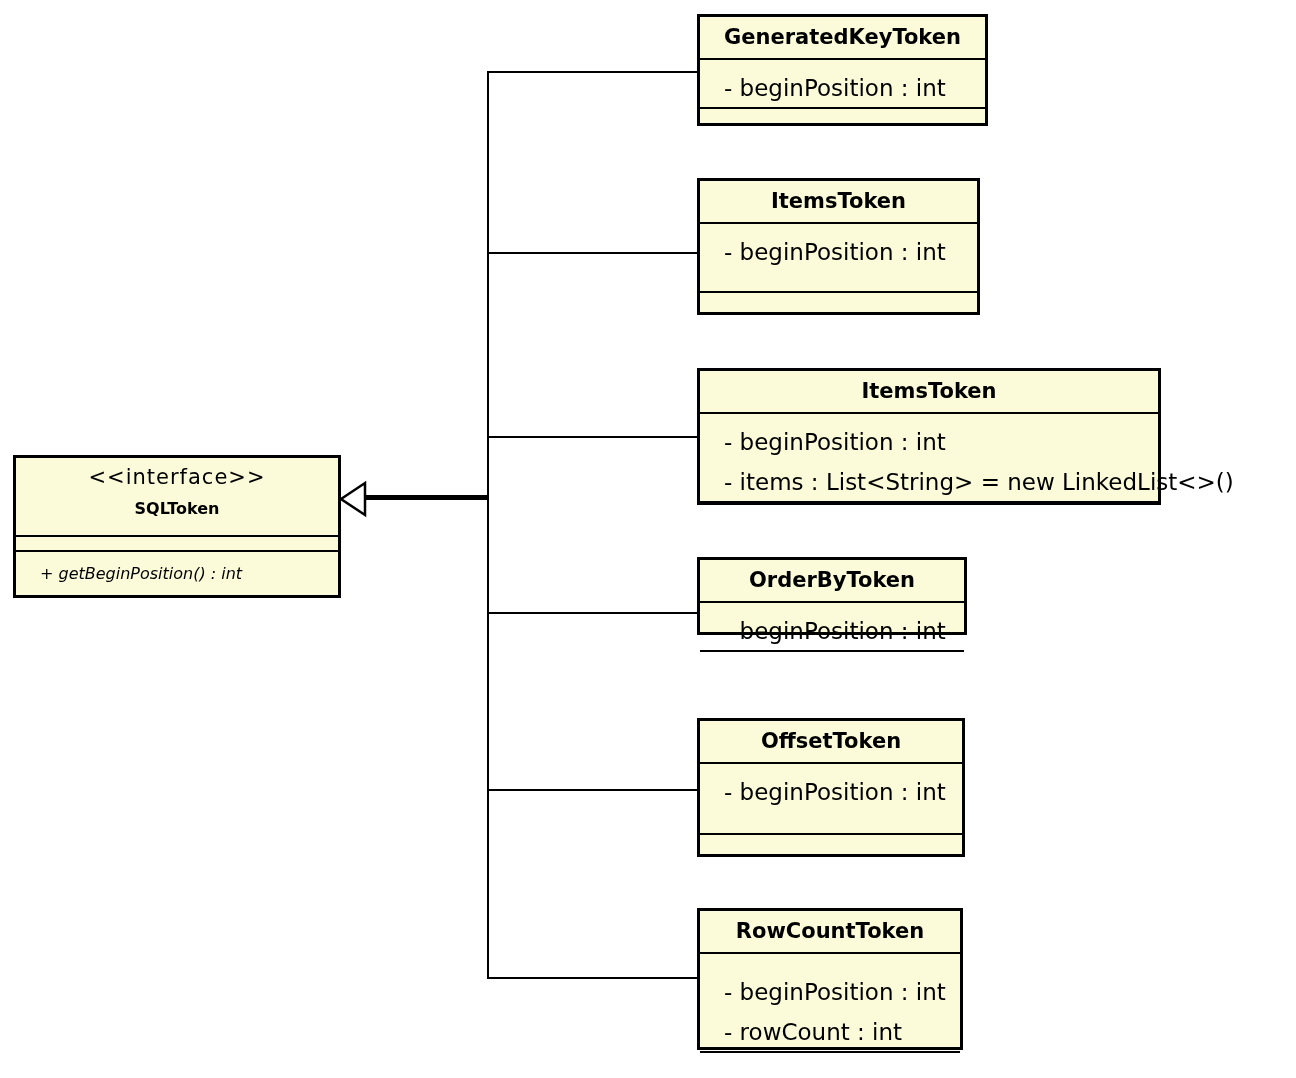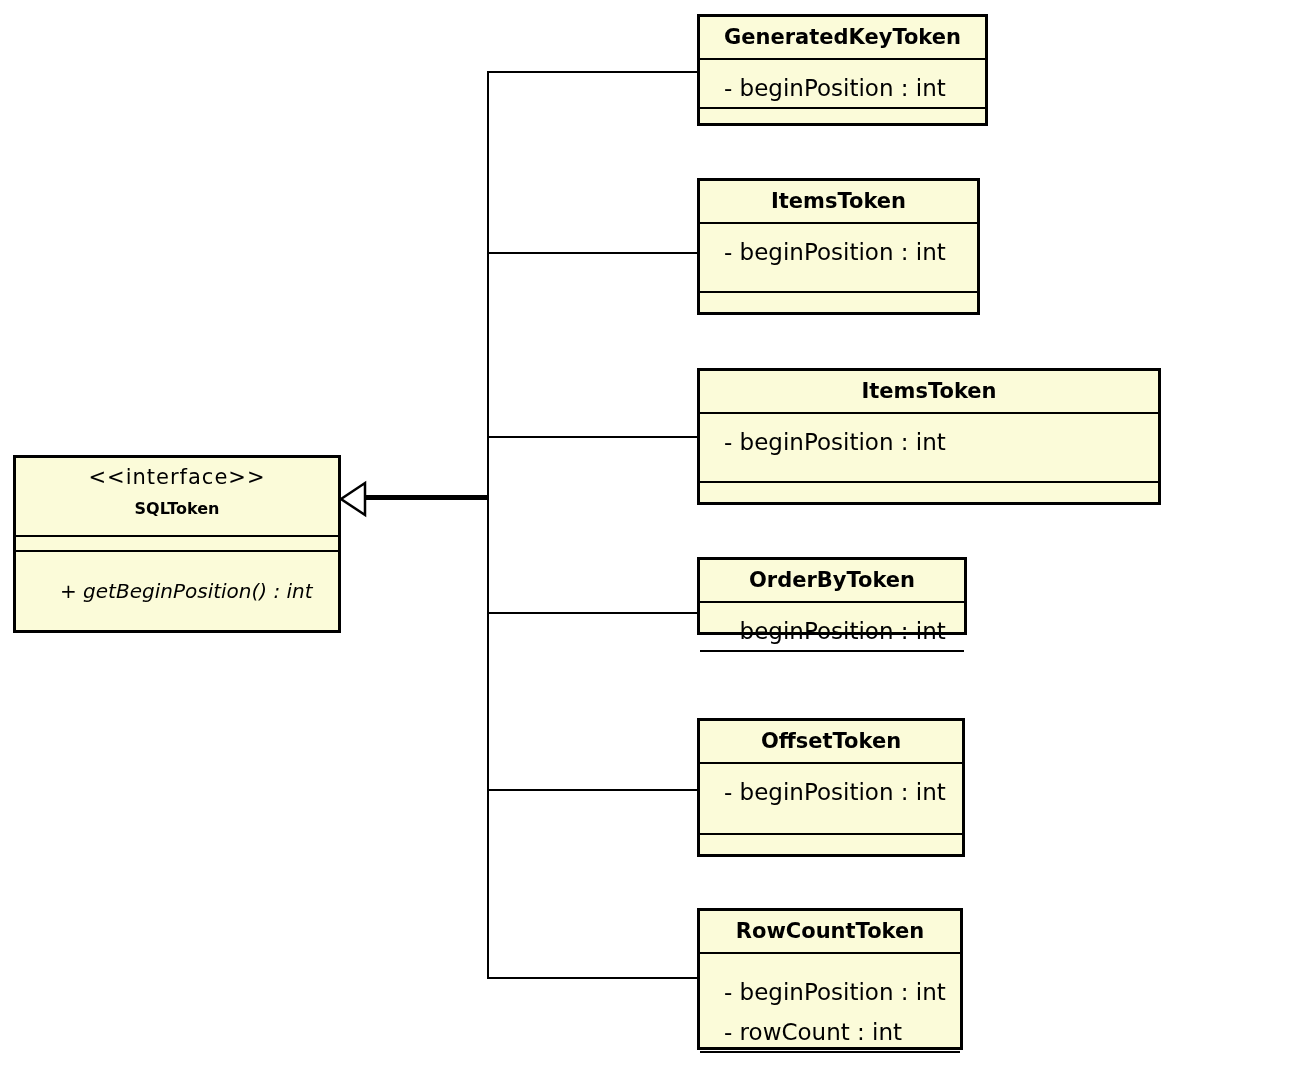--- a/index.html
+++ b/index.html
@@ -61,26 +61,26 @@
     height:13px;
     border-bottom:2px solid #000;
   }
   .iface .imethods{
     flex:1 1 auto;
     display:flex;
     align-items:center;
   }
   .method{
     font-style:italic;
-    font-size:20px;
-    padding-left:44px;
+    font-size:16px;
+    padding-left:24px;
     white-space:nowrap;
   }
   
-  #box-iface{left:13px;top:455px;width:328px;height:178px;}
+  #box-iface{left:13px;top:455px;width:328px;height:143px;}
   #box-gk{left:697px;top:14px;width:291px;height:112px;}
   #box-tt{left:697px;top:178px;width:283px;height:137px;}
   #box-it{left:697px;top:368px;width:464px;height:137px;}
   #box-ob{left:697px;top:557px;width:270px;height:78px;}
   #box-of{left:697px;top:718px;width:268px;height:139px;}
   #box-rc{left:697px;top:908px;width:266px;height:142px;gap:10px;}
   
   .line{position:absolute;background:#000;}
   #trunk{left:487px;top:71px;width:2px;height:908px;}
   #branch-gk{left:487px;top:71px;width:210px;height:2px;}
@@ -133,20 +133,21 @@
     <div class="attrs">
       <div class="attr">- beginPosition : int</div>
     </div>
     <div class="foot"></div>
   </div>
 
   <div class="uml-box cls" id="box-it">
     <div class="title">ItemsToken</div>
     <div class="attrs">
       <div class="attr">- beginPosition : int</div>
+      <div class="attr">- items : List&lt;String&gt; = new LinkedList&lt;&gt;()</div>
     </div>
     <div class="foot"></div>
   </div>
 
   <div class="uml-box cls" id="box-ob">
     <div class="title">OrderByToken</div>
     <div class="attrs">
       <div class="attr">- beginPosition : int</div>
     </div>
     <div class="foot"></div>

